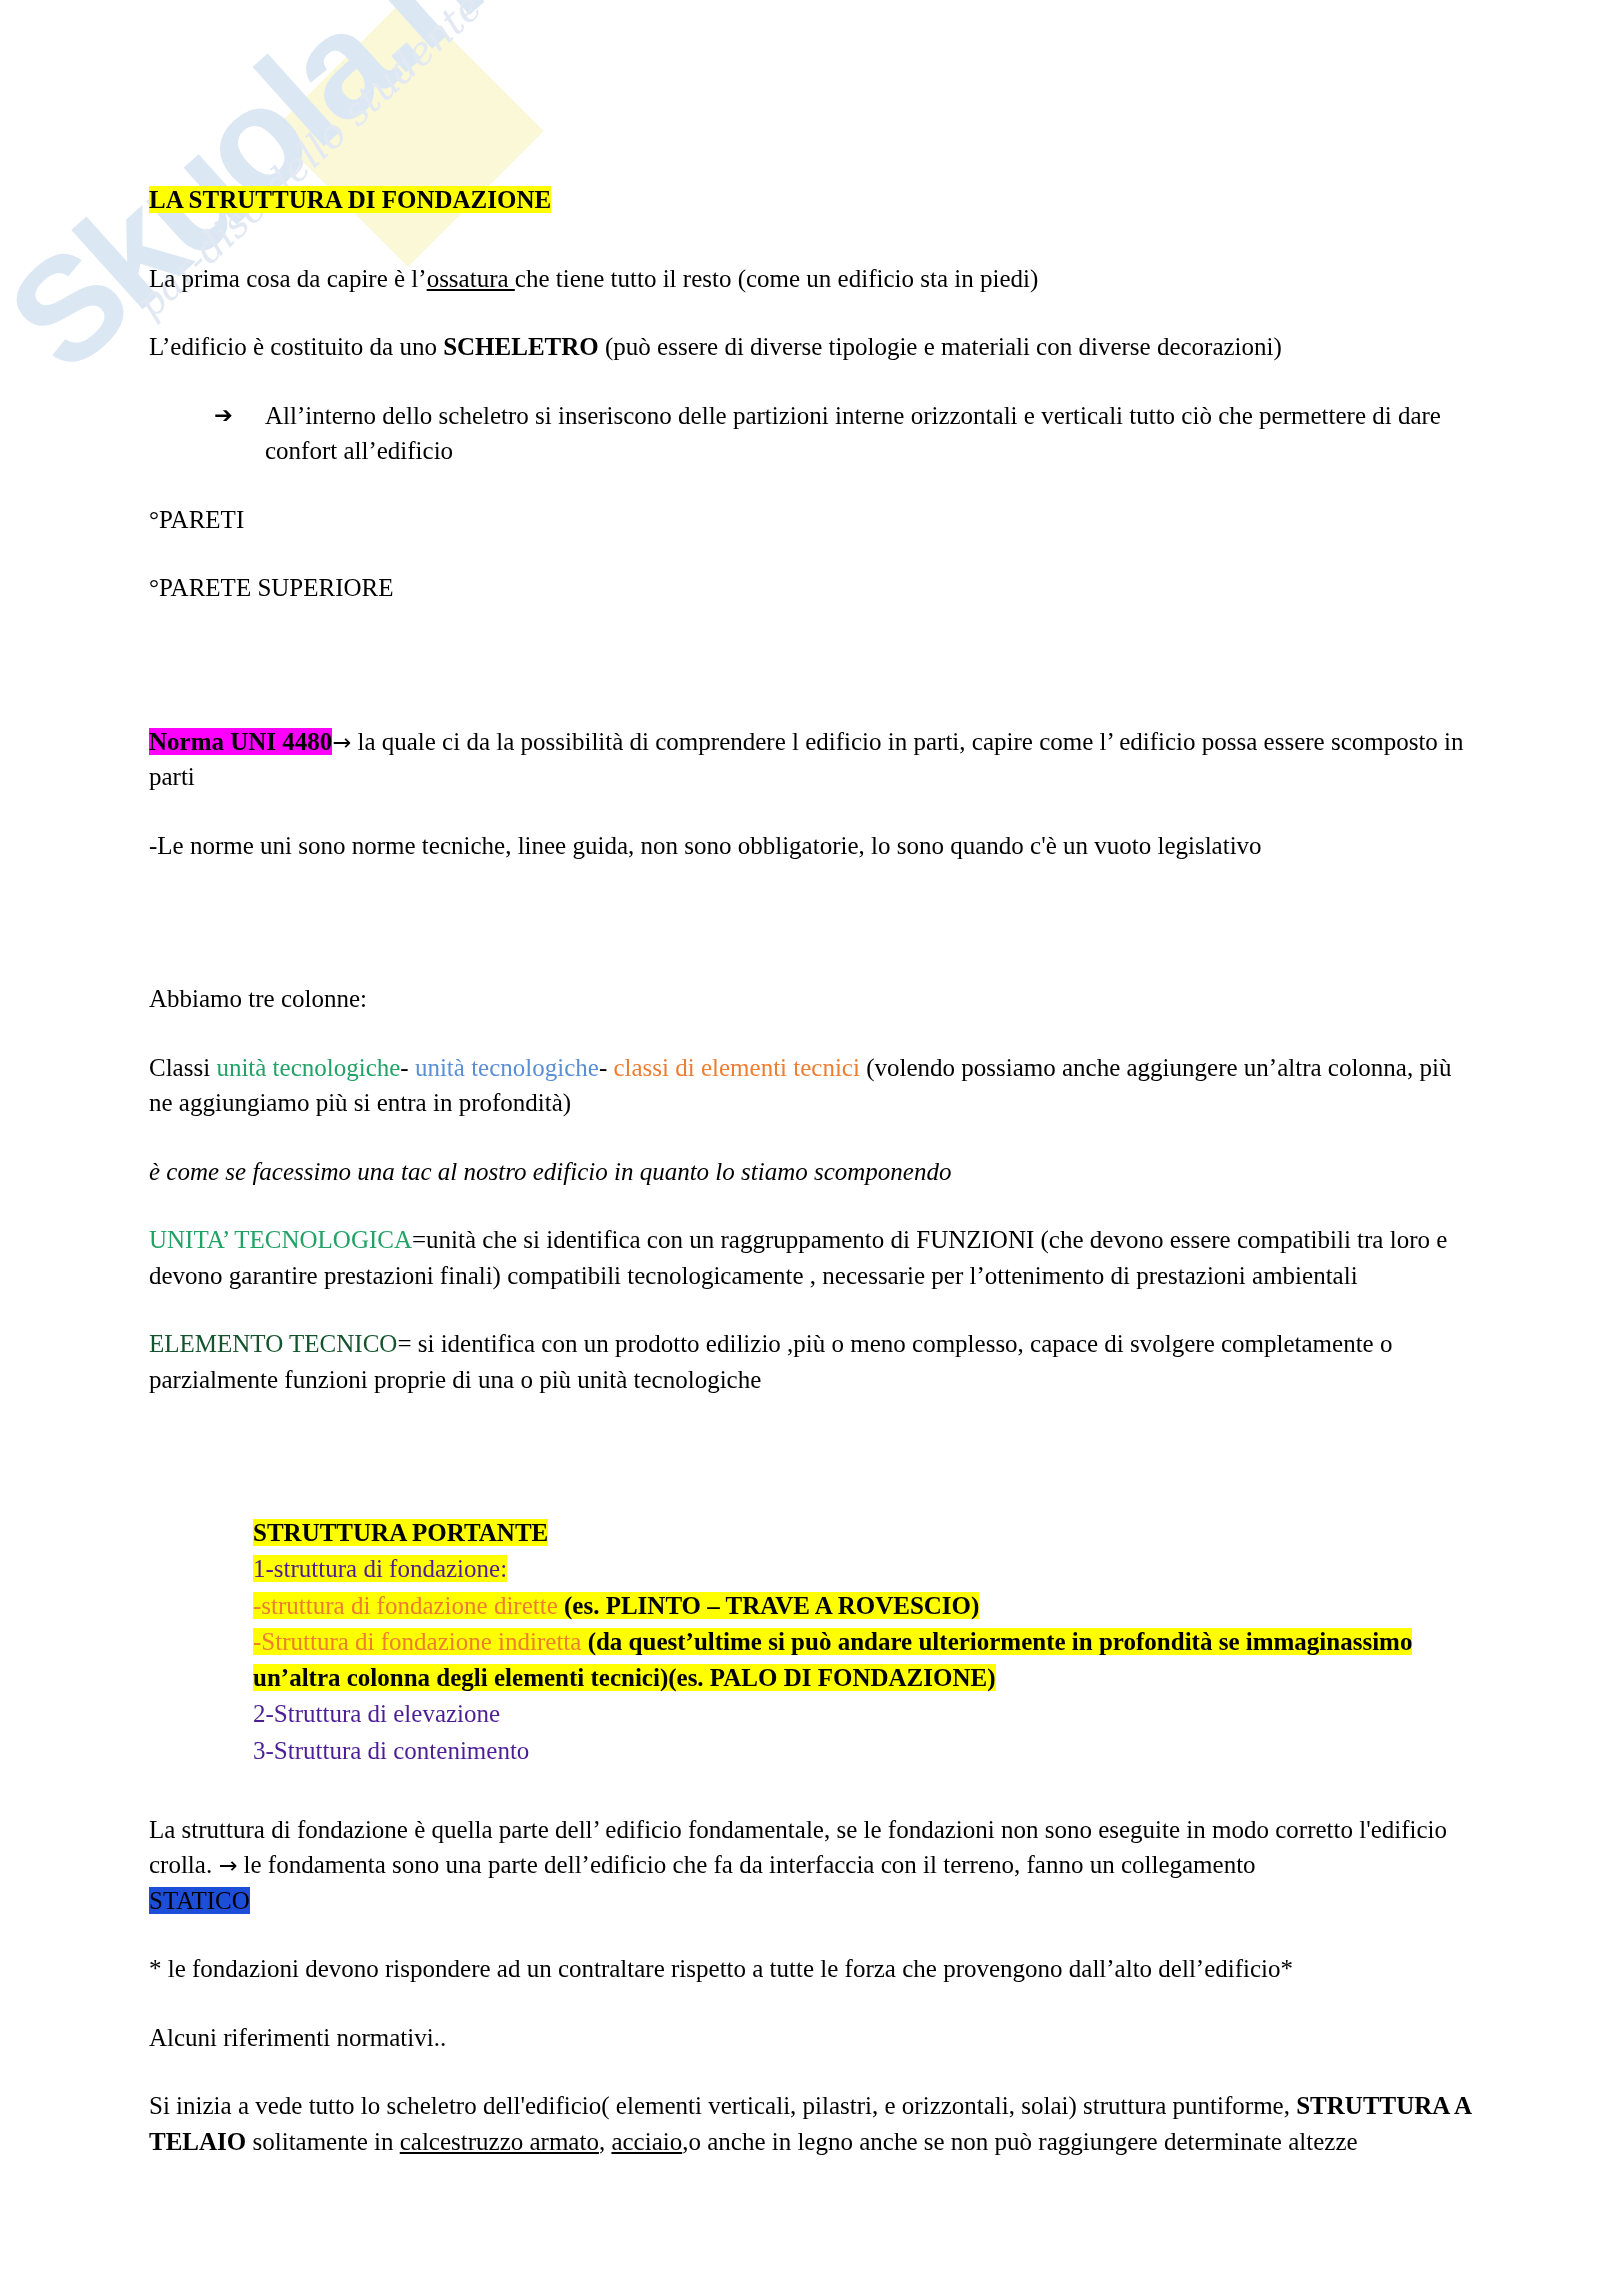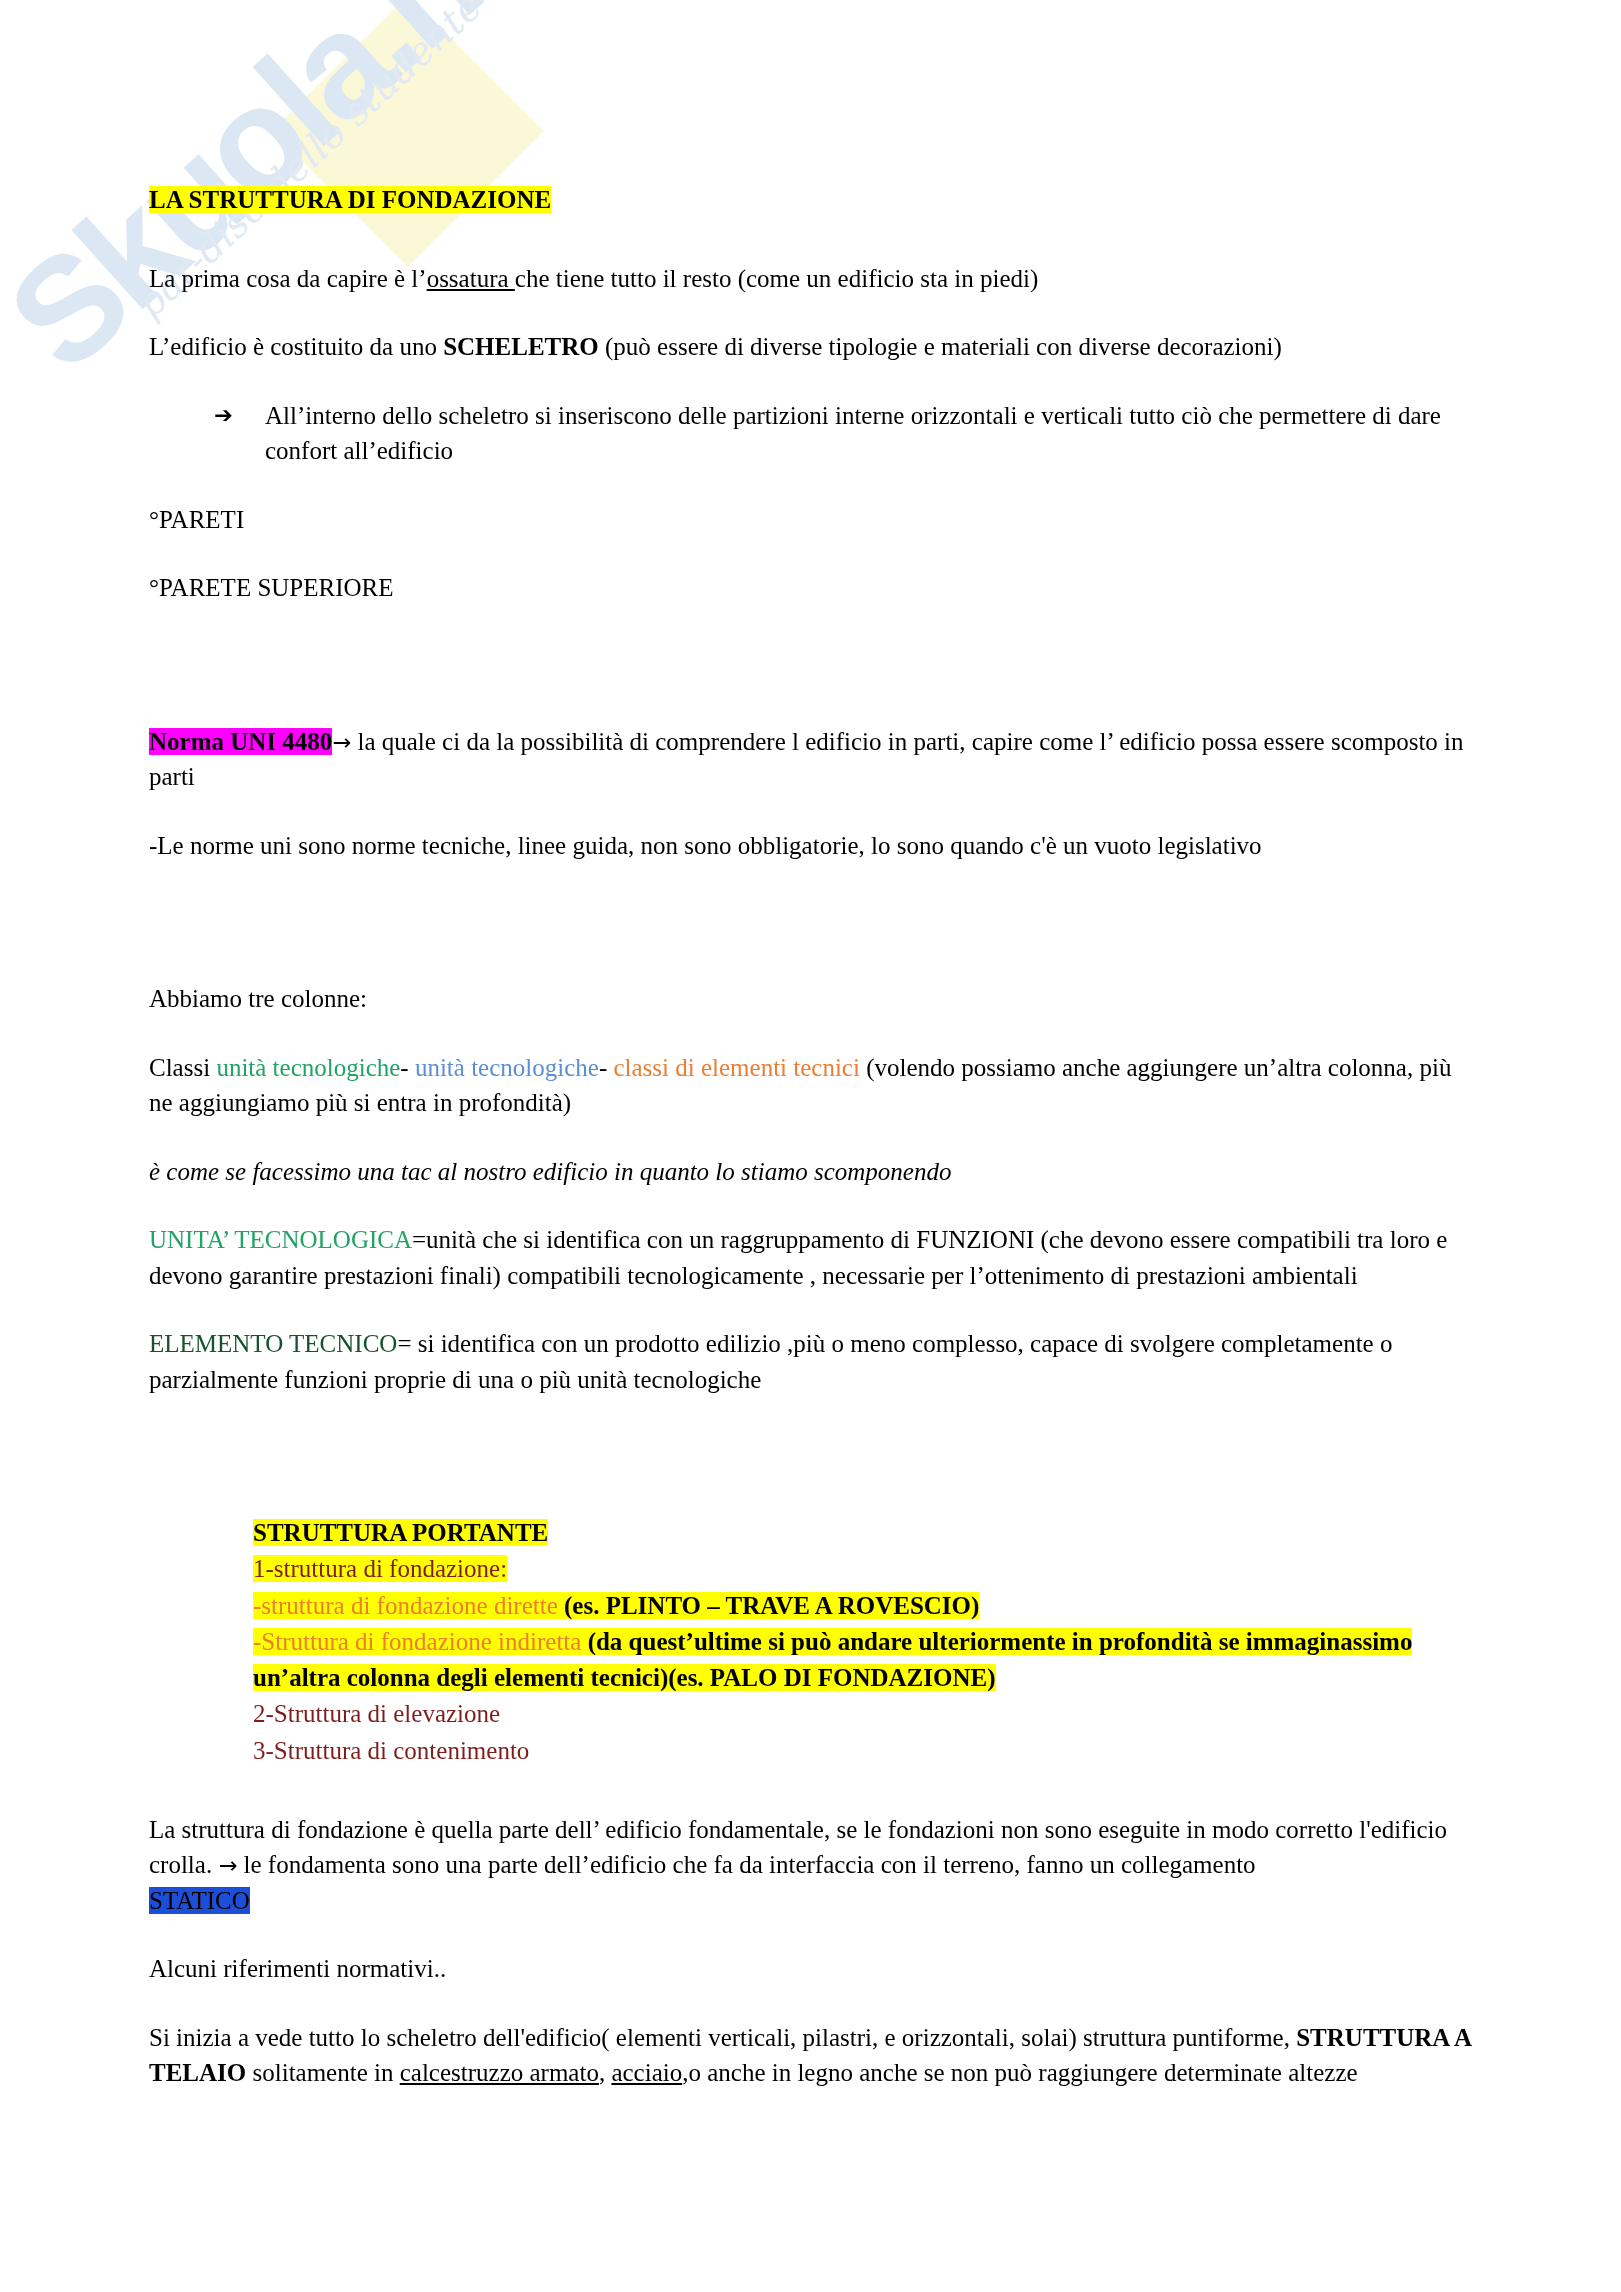--- a/index.html
+++ b/index.html
@@ -81,21 +81,21 @@
   .hl-magenta { background: #ff00ff; }
   .hl-green { background: #1d4ed8; }
 
   b, .b { font-weight: bold; }
   .u { text-decoration: underline; }
   .i { font-style: italic; }
 
   .c-green  { color: #21a366; }
   .c-blue   { color: #5b8fd4; }
   .c-orange { color: #ed7d31; }
-  .c-slate  { color: #7f1d1d; }
+  .c-slate  { color: #4c1d95; }
   .c-bluetxt{ color: #14532d; }
 
   .arrow { font-family: "DejaVu Sans", sans-serif; font-size: 22.5px; }
 
   .bullet-row {
     display: flex;
     margin: 0 0 33px 0;
     padding-left: 65px;
   }
   .bullet-mark {
@@ -188,20 +188,21 @@
       </div>
       <div>
         <span class="c-slate">3-Struttura di contenimento</span>
       </div>
     </div>
 
     <p>
       <span>La struttura di fondazione è quella parte dell’ edificio fondamentale, se le fondazioni non sono eseguite in modo corretto l'edificio crolla. </span><span class="arrow">→</span><span> le fondamenta sono una parte dell’edificio che fa da interfaccia con il terreno, fanno  un collegamento </span><br><span class="hl-green">STATICO</span>
     </p>
 
+    <p>* le fondazioni devono rispondere ad un contraltare rispetto a tutte le forza che provengono dall’alto dell’edificio*</p>
 
     <p>Alcuni riferimenti normativi..</p>
 
     <p class="gap-xl">
       <span>Si inizia a vede tutto lo scheletro dell'edificio( elementi verticali, pilastri, e orizzontali, solai)  struttura puntiforme, </span><b>STRUTTURA A TELAIO</b><span> solitamente in </span><span class="u">calcestruzzo armato</span><span>, </span><span class="u">acciaio</span><span>,o anche in legno anche se non può raggiungere determinate altezze</span>
     </p>
 
   </div>
 </div>
 

